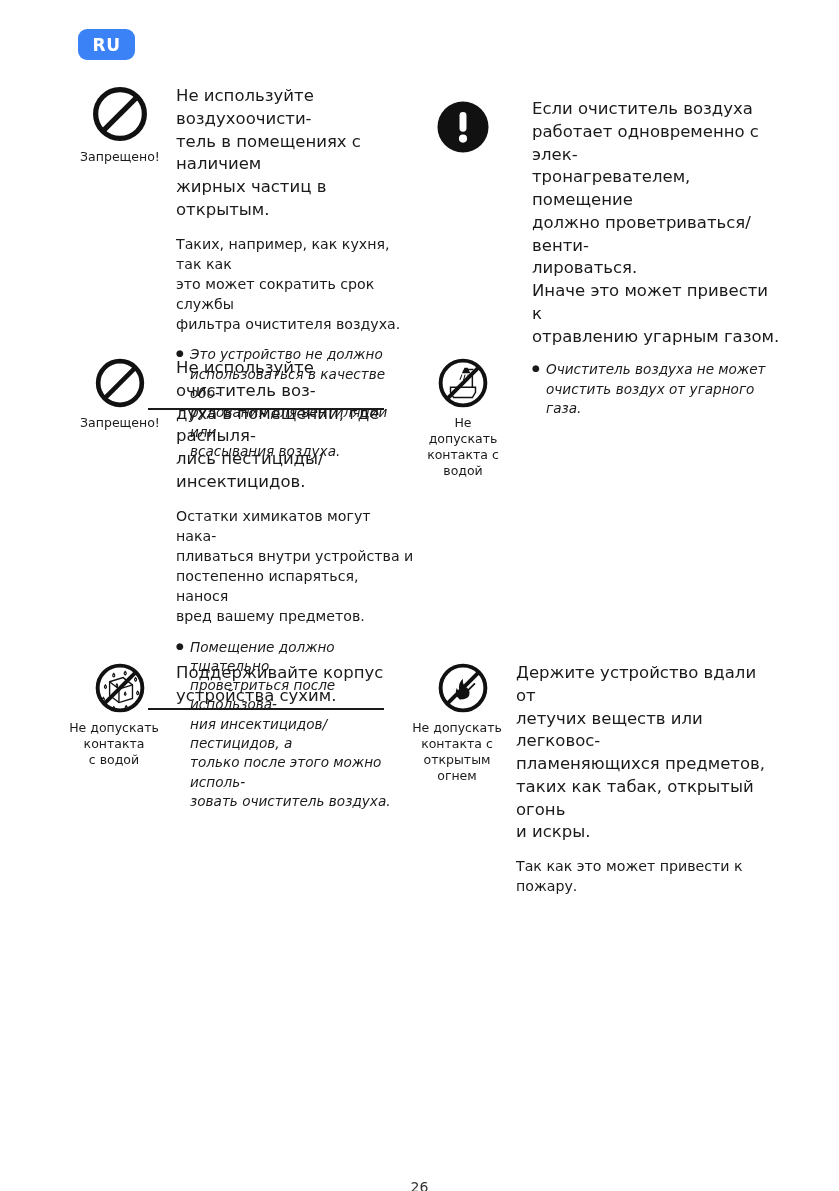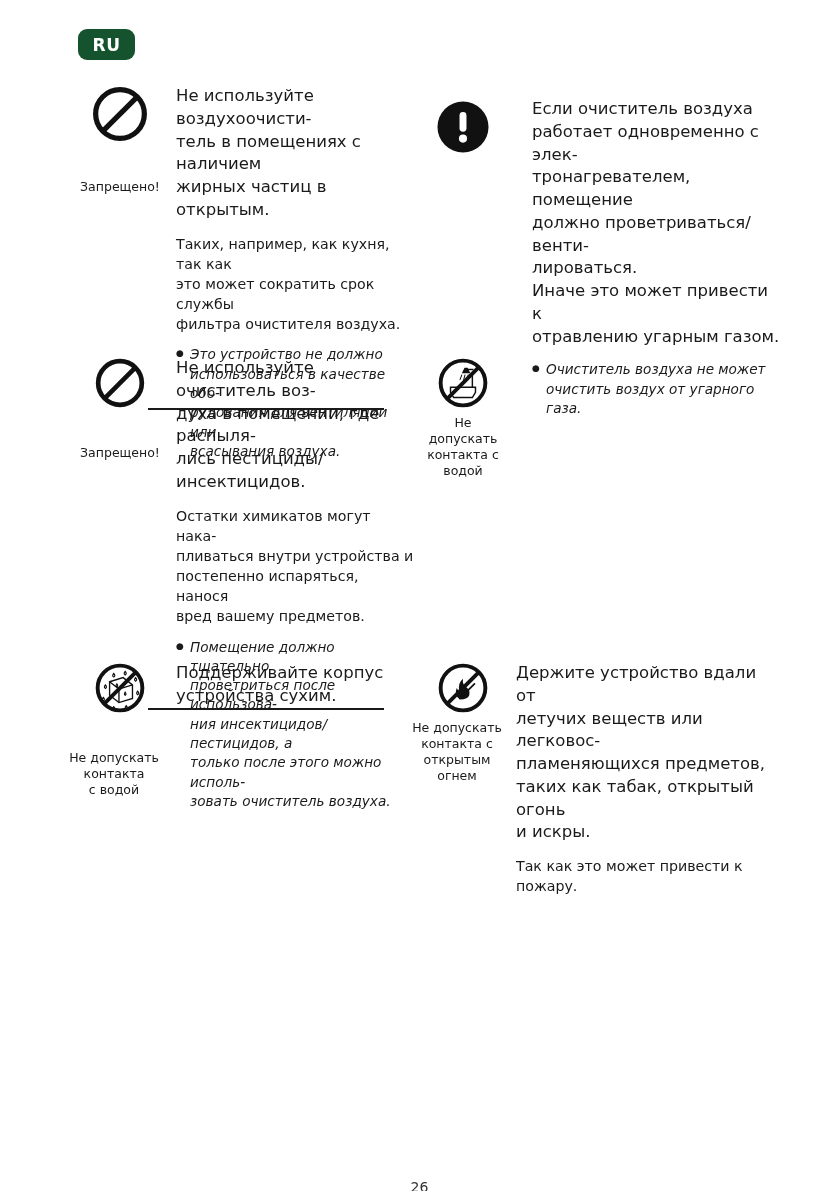--- a/index.html
+++ b/index.html
@@ -17,21 +17,21 @@
   }
 
   
   .lang-badge {
     position: absolute;
     left: 78px;
     top: 29px;
     width: 57px;
     height: 31px;
     border-radius: 9px;
-    background: #14532d;
+    background: #3b82f6;
     color: #ffffff;
     font-size: 17px;
     font-weight: bold;
     letter-spacing: 0.5px;
     display: flex;
     align-items: center;
     justify-content: center;
     user-select: none;
   }
 
@@ -56,21 +56,21 @@
     align-items: flex-start;
   }
 
   .icon-cell {
     flex: 0 0 auto;
     display: flex;
     flex-direction: column;
     align-items: center;
     text-align: center;
   }
-  .icon-cell.w-left  { width: 92px; gap: 30px; }
+  .icon-cell.w-left  { width: 92px; }
   .icon-cell.w-right { width: 86px; }
 
   .icon-art {
     width: 58px;
     height: 58px;
     display: block;
   }
   .icon-art.small { width: 52px; height: 52px; }
 
   .icon-caption {

